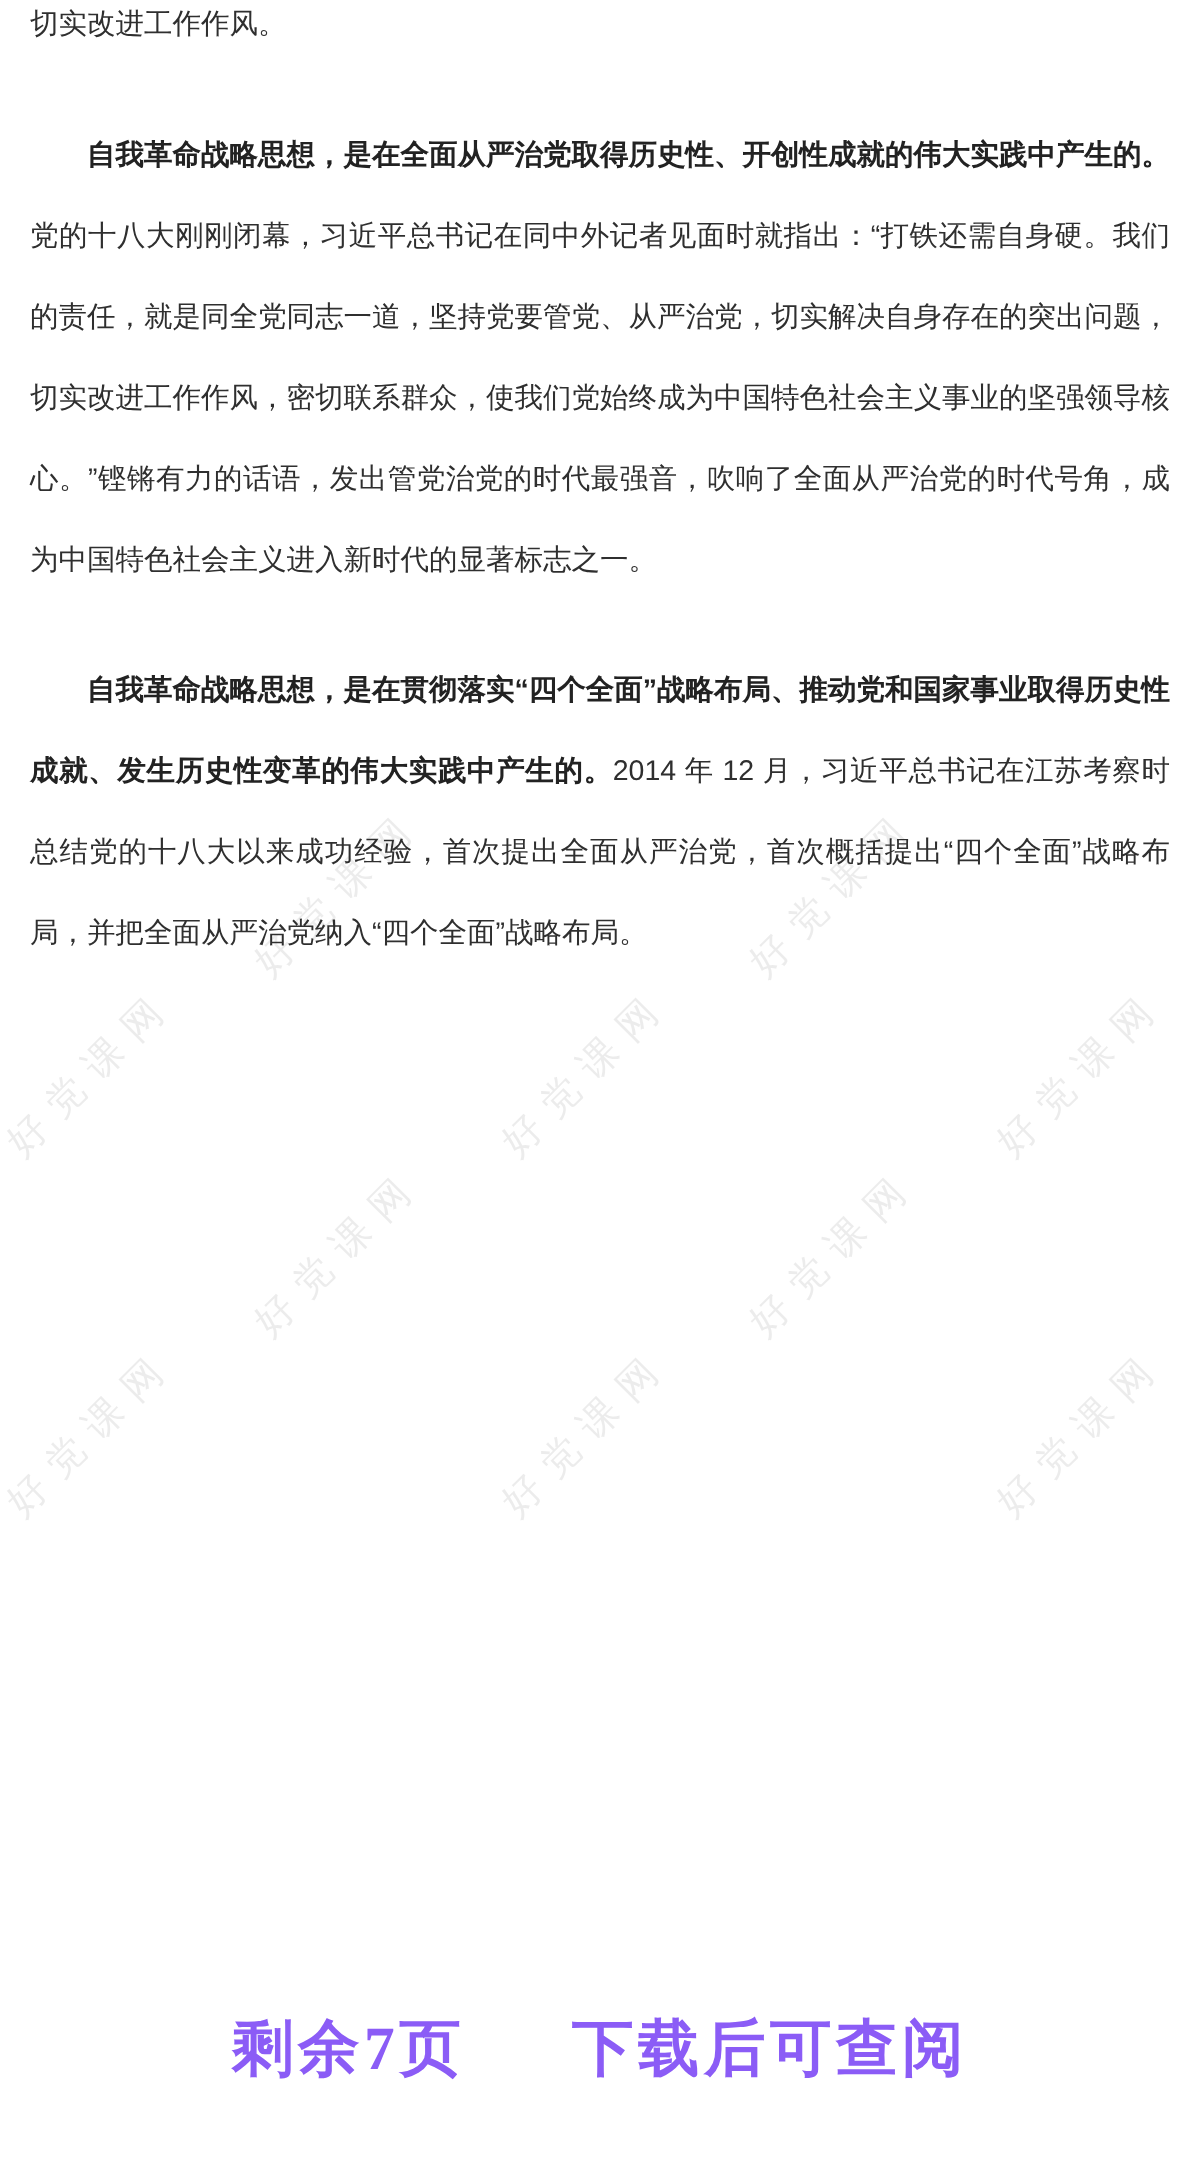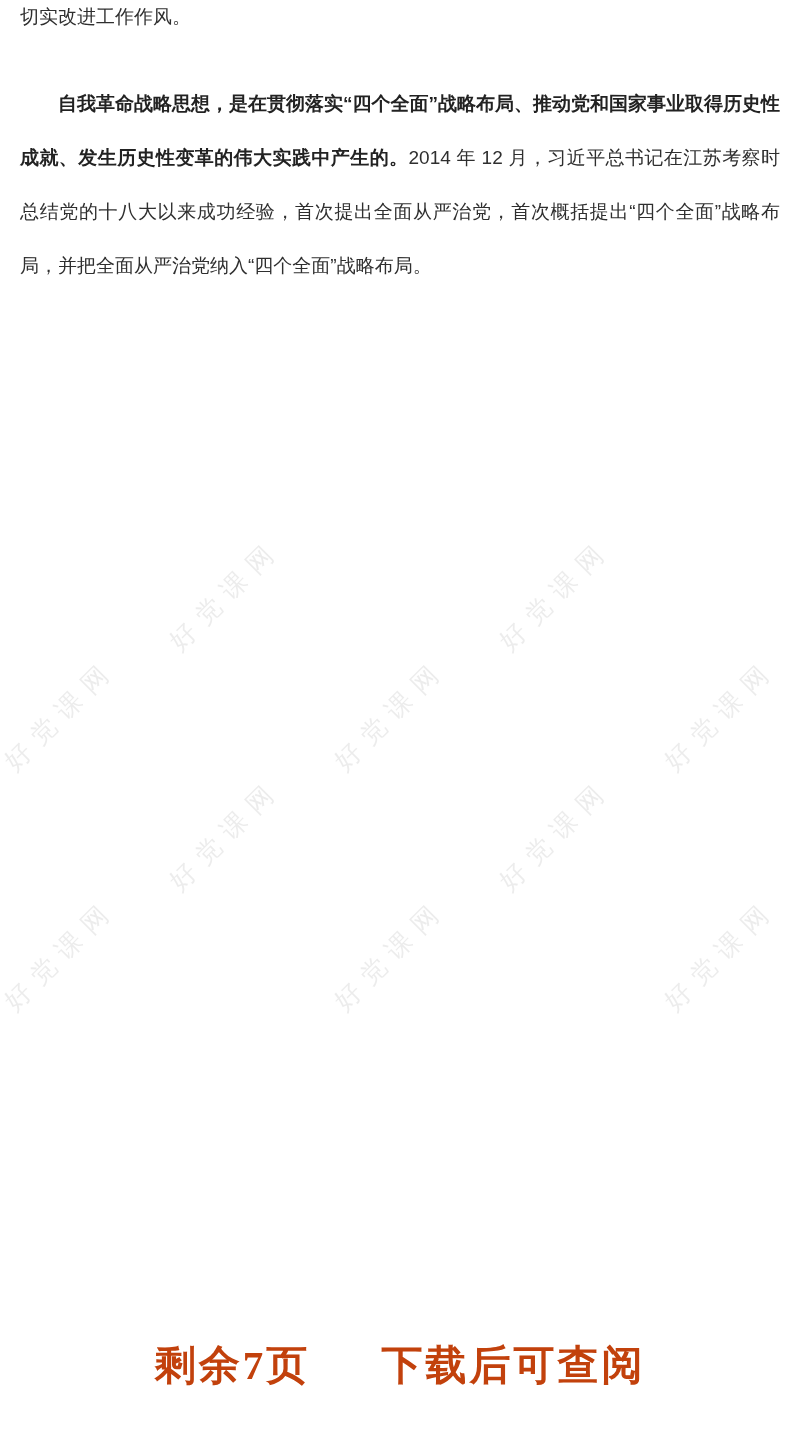--- a/index.html
+++ b/index.html
@@ -83,19 +83,20 @@
     <div class="watermark-tile" style="left: 720px; top: 715px;">好党课网</div>
     <div class="watermark-tile" style="left: 225px; top: 835px;">好党课网</div>
     <div class="watermark-tile" style="left: 555px; top: 835px;">好党课网</div>
     <div class="watermark-tile" style="left: 60px; top: 955px;">好党课网</div>
     <div class="watermark-tile" style="left: 390px; top: 955px;">好党课网</div>
     <div class="watermark-tile" style="left: 720px; top: 955px;">好党课网</div>
   </div>
 
 <div class="content" id="paragraphs" style="color: rgb(47, 47, 47);">
     <p class="para"><span class="seg-normal">切实改进工作作风。</span></p>
+    <p class="para indent"><span class="seg-bold">自我革命战略思想，是在全面从严治党取得历史性、开创性成就的伟大实践中产生的。</span><span class="seg-normal">党的十八大刚刚闭幕，习近平总书记在同中外记者见面时就指出：“打铁还需自身硬。我们的责任，就是同全党同志一道，坚持党要管党、从严治党，切实解决自身存在的突出问题，切实改进工作作风，密切联系群众，使我们党始终成为中国特色社会主义事业的坚强领导核心。”铿锵有力的话语，发出管党治党的时代最强音，吹响了全面从严治党的时代号角，成为中国特色社会主义进入新时代的显著标志之一。</span></p>
     <p class="para indent"><span class="seg-bold">自我革命战略思想，是在贯彻落实“四个全面”战略布局、推动党和国家事业取得历史性成就、发生历史性变革的伟大实践中产生的。</span><span class="seg-normal">2014 年 12 月，习近平总书记在江苏考察时总结党的十八大以来成功经验，首次提出全面从严治党，首次概括提出“四个全面”战略布局，并把全面从严治党纳入“四个全面”战略布局。</span></p>
   </div>
 
-<div class="footer-notice" style="color: #c2410c;">
+<div class="footer-notice" style="color: #8b5cf6;">
   <span class="remaining-pages">剩余7页</span>
   <span class="download-hint">下载后可查阅</span>
 </div>
 
 </body></html>

